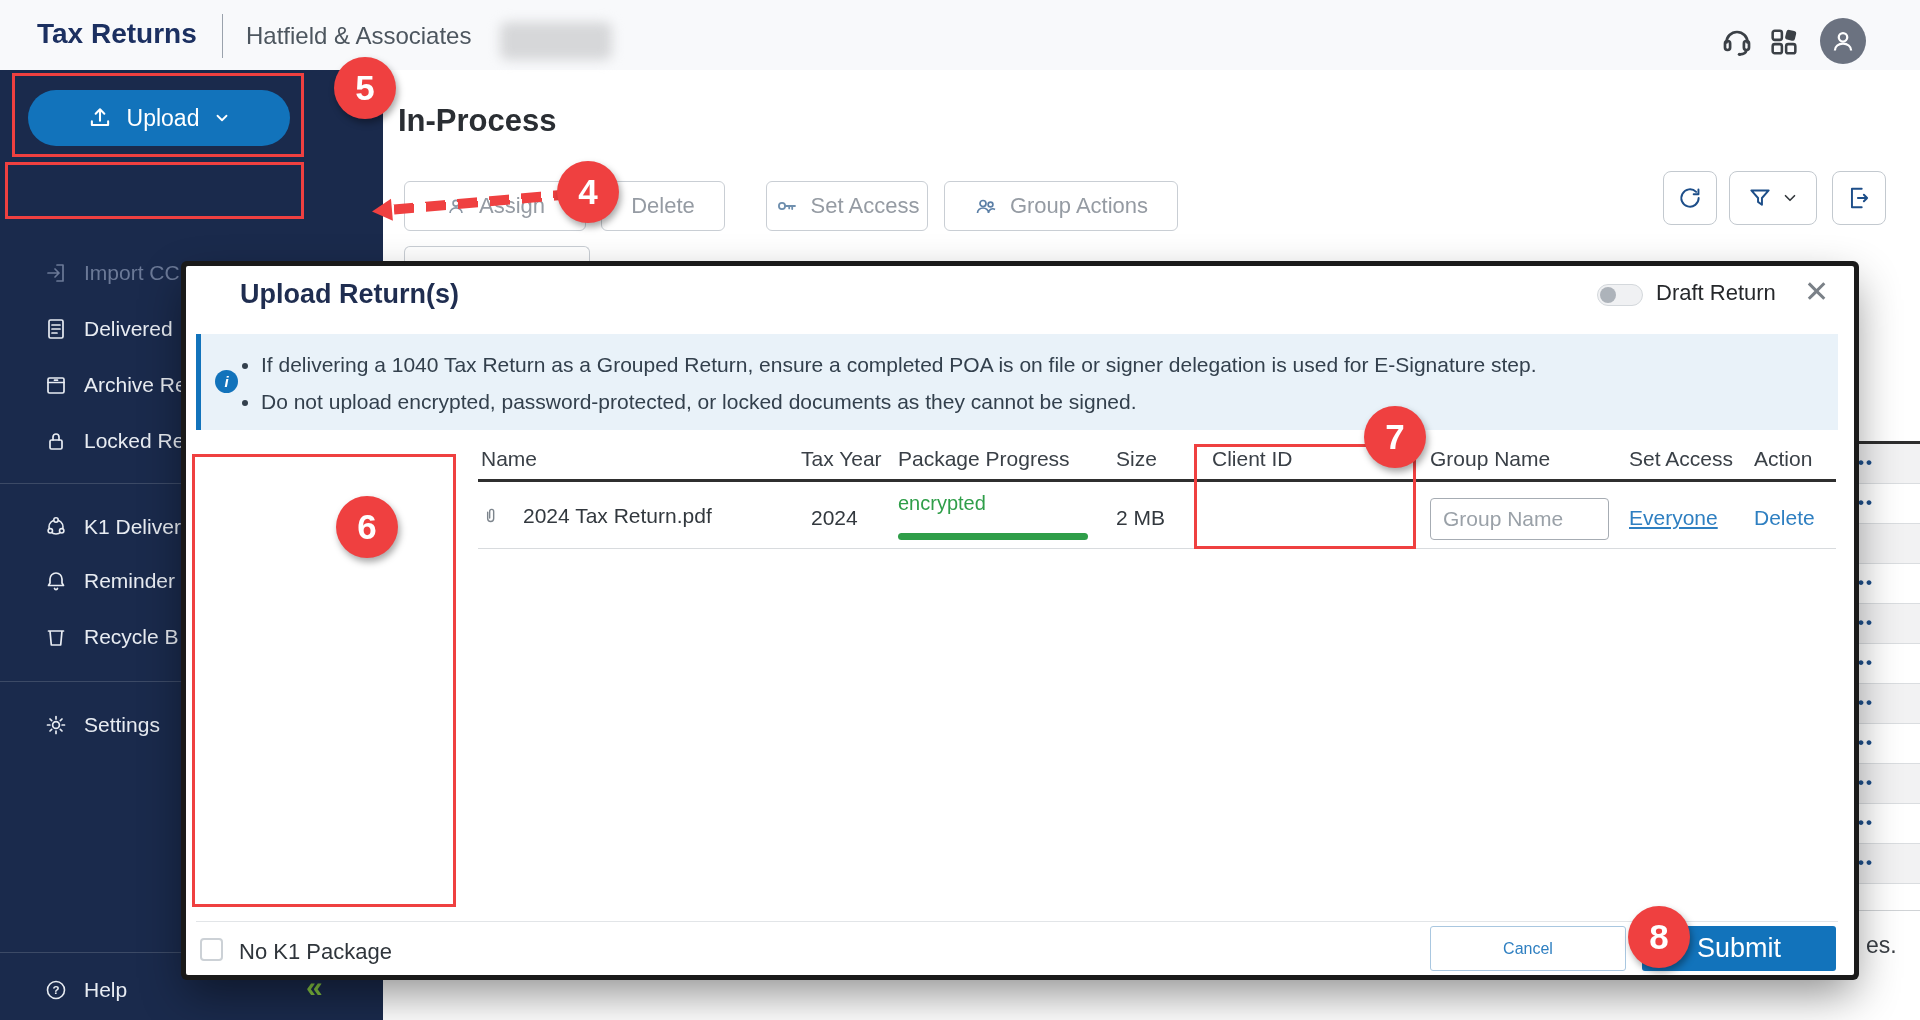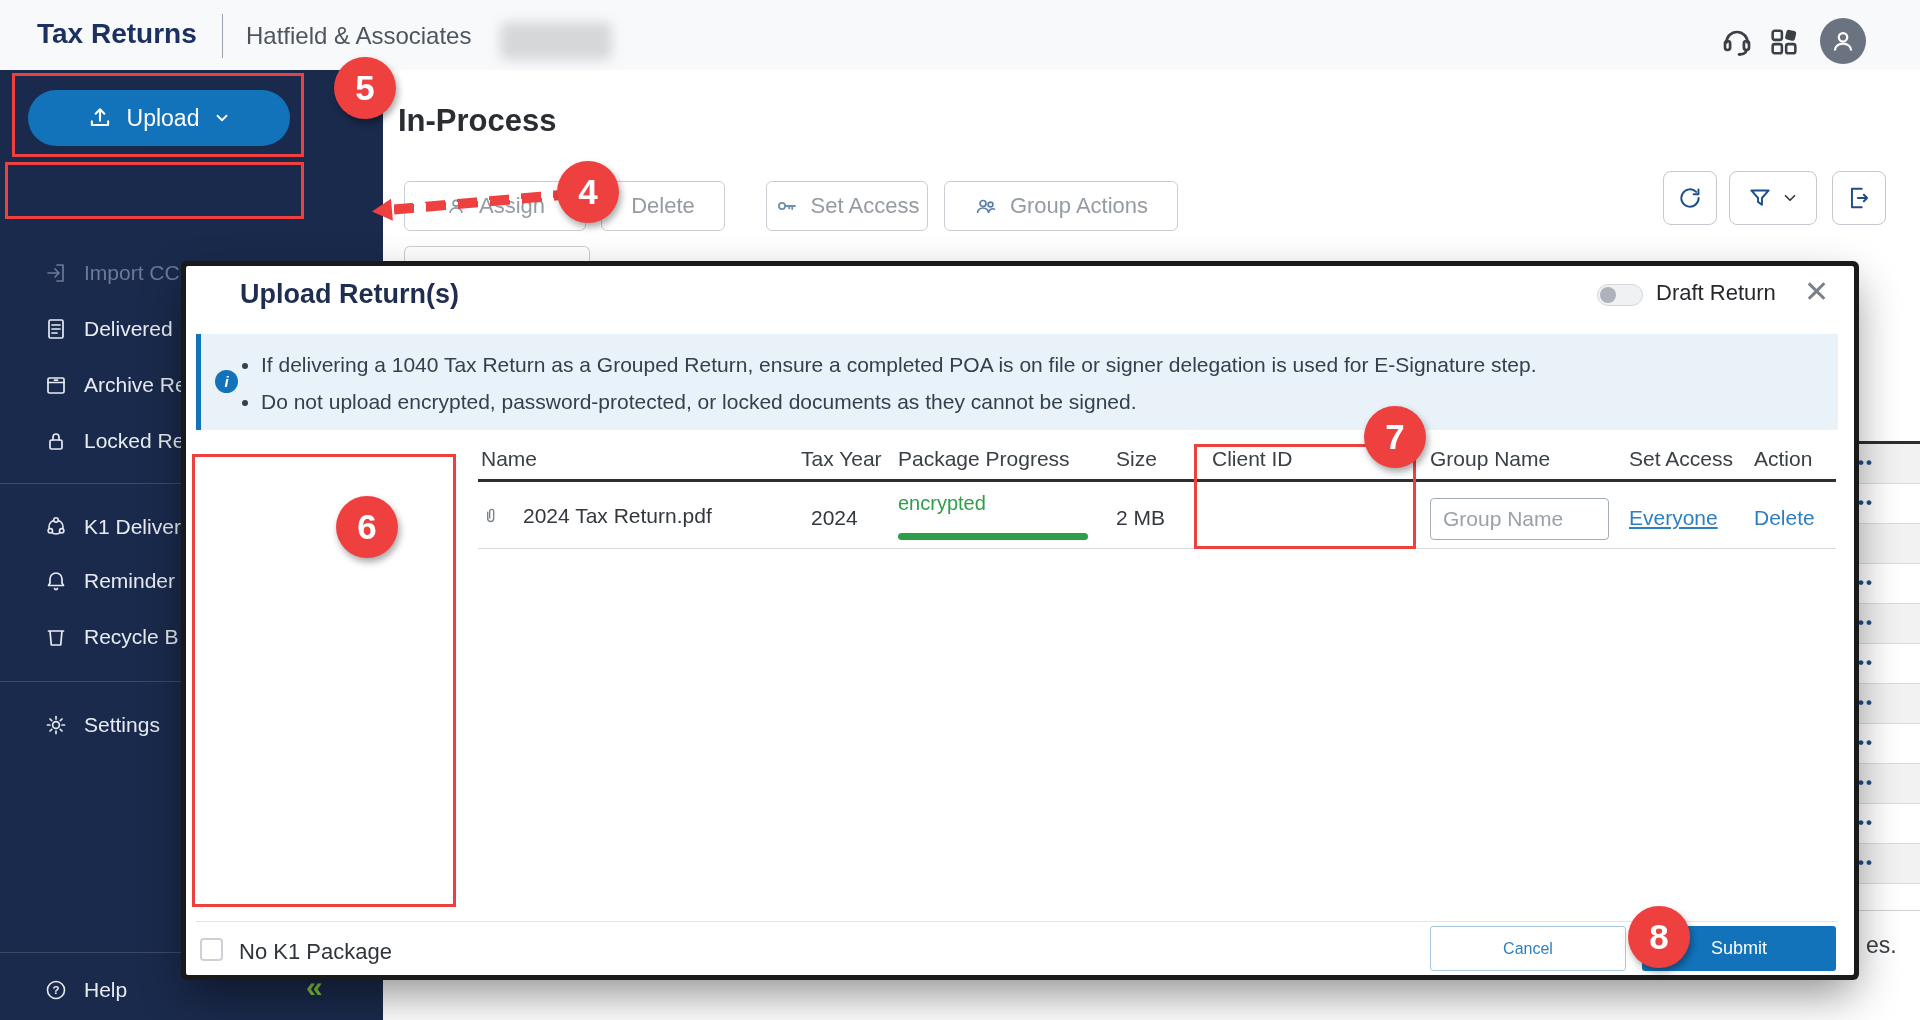--- a/index.html
+++ b/index.html
@@ -76,21 +76,21 @@
   .ubar { left:712px; top:267px; width:190px; height:7px; border-radius:4px; background:#2f9e49; }
   .uinput { top:232px; height:42px; border:1.5px solid #a6acb3; border-radius:4px; font-size:21px; color:#222; padding-left:12px; font-family:"Liberation Sans",sans-serif; background:#fff; }
   .uinput::placeholder { color:#9aa1a8; }
   .ulink { top:240px; font-size:21px; color:#2e7fc1; cursor:pointer; }
 
   
   .mfoot-line { left:10px; top:655px; width:1642px; height:1px; background:#e2e5e8; }
   .mcheck { left:14px; top:672px; width:23px; height:23px; border:2px solid #ccd1d6; border-radius:4px; background:#fff; cursor:pointer; }
   .mcheck-label { left:53px; top:673px; font-size:22px; color:#2f353b; }
   .cancel-btn { left:1244px; top:660px; width:196px; height:45px; background:#fff; border:1.5px solid #a9c7e0; border-radius:3px; color:#2e7fc1; font-size:16px; display:flex; align-items:center; justify-content:center; cursor:pointer; }
-  .submit-btn { left:1456px; top:660px; width:194px; height:45px; background:#1273bb; border:none; border-radius:3px; color:#fff; font-size:18px; display:flex; align-items:center; justify-content:center; cursor:pointer; }
+  .submit-btn { left:1456px; top:660px; width:194px; height:45px; background:#1273bb; border:none; border-radius:3px; color:#fff; font-size:27px; display:flex; align-items:center; justify-content:center; cursor:pointer; }
 
   
   .anno { z-index:30; }
   .red-rect { border:3px solid #ef4040; z-index:30; }
   .num-circle { width:62px; height:62px; border-radius:50%; background:#ef4040; color:#fff; font-size:35px; font-weight:bold; display:flex; align-items:center; justify-content:center; box-shadow:2px 4px 7px rgba(0,0,0,0.35); z-index:31; }
   .dash-arrow { left:378px; top:200px; width:192px; height:22px; z-index:30; transform:rotate(-5deg); transform-origin:left center; }
   .dash-arrow .dashes { position:absolute; left:16px; top:6px; width:176px; height:10px; background:repeating-linear-gradient(90deg,#ef4040 0 20px,transparent 20px 32px); }
   .dash-arrow .head { position:absolute; left:-6px; top:0; width:0; height:0; border-top:11px solid transparent; border-bottom:11px solid transparent; border-right:20px solid #ef4040; }
 </style>
 </head>

